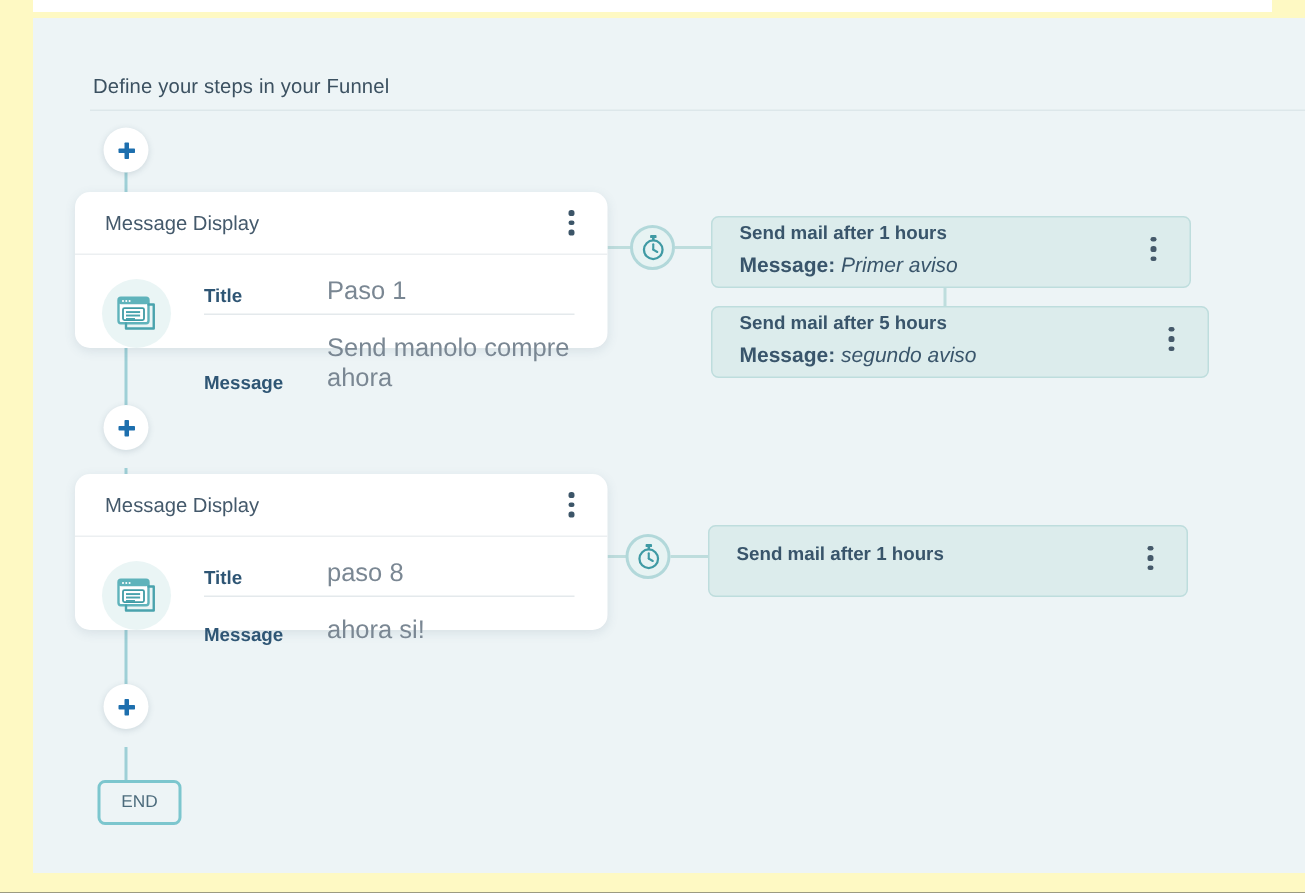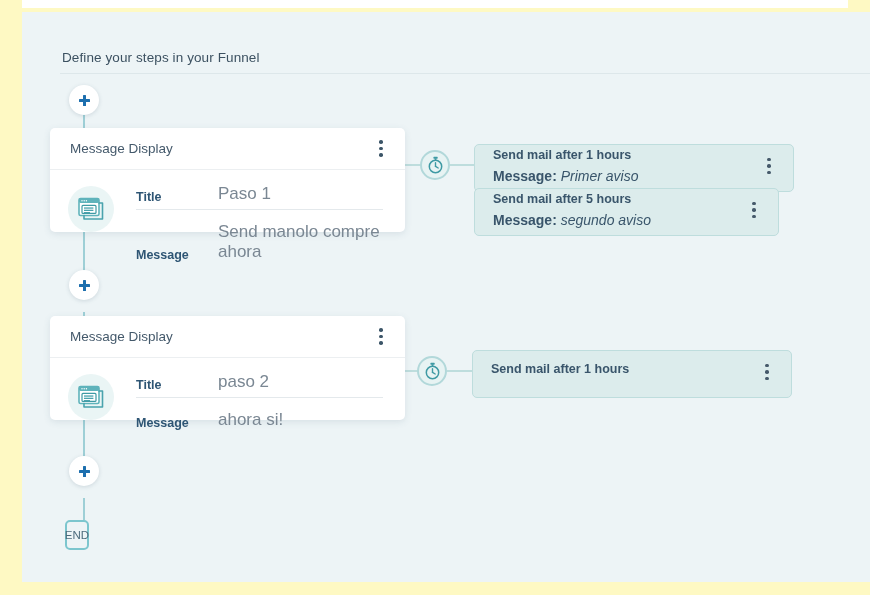--- a/index.html
+++ b/index.html
@@ -79,21 +79,21 @@
     position: absolute;
     width: 3px; height: 11px;
     background: #1d6fae;
     border-radius: .5px;
   }
 
   
   .step-card {
     position: absolute;
     background: #ffffff;
-    border-radius: 5px;
+    border-radius: 10px;
     box-shadow: 0 2px 7px rgba(70,100,120,.13);
     z-index: 3;
   }
   .step-head {
     height: 42px;
     display: flex;
     align-items: center;
     padding: 0 14px 0 20px;
     border-bottom: 1px solid #eceff1;
   }
@@ -195,21 +195,21 @@
 
   .branch-line {
     position: absolute;
     background: #bedddd;
     z-index: 1;
   }
 
   
   #end-node {
     position: absolute;
-    width: 24px; height: 30px;
+    width: 56px; height: 30px;
     border: 2px solid #7cc6ce;
     border-radius: 5px;
     background: #edf4f6;
     display: flex;
     align-items: center;
     justify-content: center;
     font-size: 11.5px;
     color: #4c6b7c;
     z-index: 4;
   }
@@ -296,21 +296,21 @@
       </div>
       <div class="kebab light">
         <i></i>
           <i></i>
           <i></i>
       </div>
     </div>
 
     <div class="branch-line" style="left:607px; top:180px; width:2px; height:24px;"></div>
 
-    <div class="mail-card" style="left:452px; top:176px; width:305px; height:48px;">
+    <div class="mail-card" style="left:452px; top:192px; width:332px; height:48px;">
       <div class="mail-text">
         <div class="mail-line1">Send mail after 5 hours</div>
         <div class="mail-line2">
           <b>Message:</b>
           <em>segundo aviso</em>
         </div>
       </div>
       <div class="kebab light">
         <i></i>
           <i></i>
@@ -343,21 +343,21 @@
             <rect x="4" y="8.4" width="14" height="8" rx="1" fill="#ffffff" stroke="#3f9aa4" stroke-width="1.2"></rect>
             <rect x="6" y="10.4" width="9.4" height="1.3" fill="#4aa3ad"></rect>
             <rect x="6" y="12.7" width="9.4" height="1.3" fill="#4aa3ad"></rect>
             <rect x="6" y="15" width="6" height="1.3" fill="#4aa3ad"></rect>
             <path d="M21 6 L24.5 6 L24.5 22 L6 22 L6 18.6" fill="none" stroke="#4aa3ad" stroke-width="1.6" stroke-linecap="round" stroke-linejoin="round"></path>
           </svg>
         </div>
         <div class="fields">
           <div class="field-row first">
             <div class="field-label">Title</div>
-            <div class="field-value">paso 2</div>
+            <div class="field-value">paso 8</div>
           </div>
           <div class="field-row">
             <div class="field-label">Message</div>
             <div class="field-value">ahora si!</div>
           </div>
         </div>
       </div>
     </div>
 
     <div class="branch-line" style="left:383px; top:358px; width:26px; height:2px;"></div>

